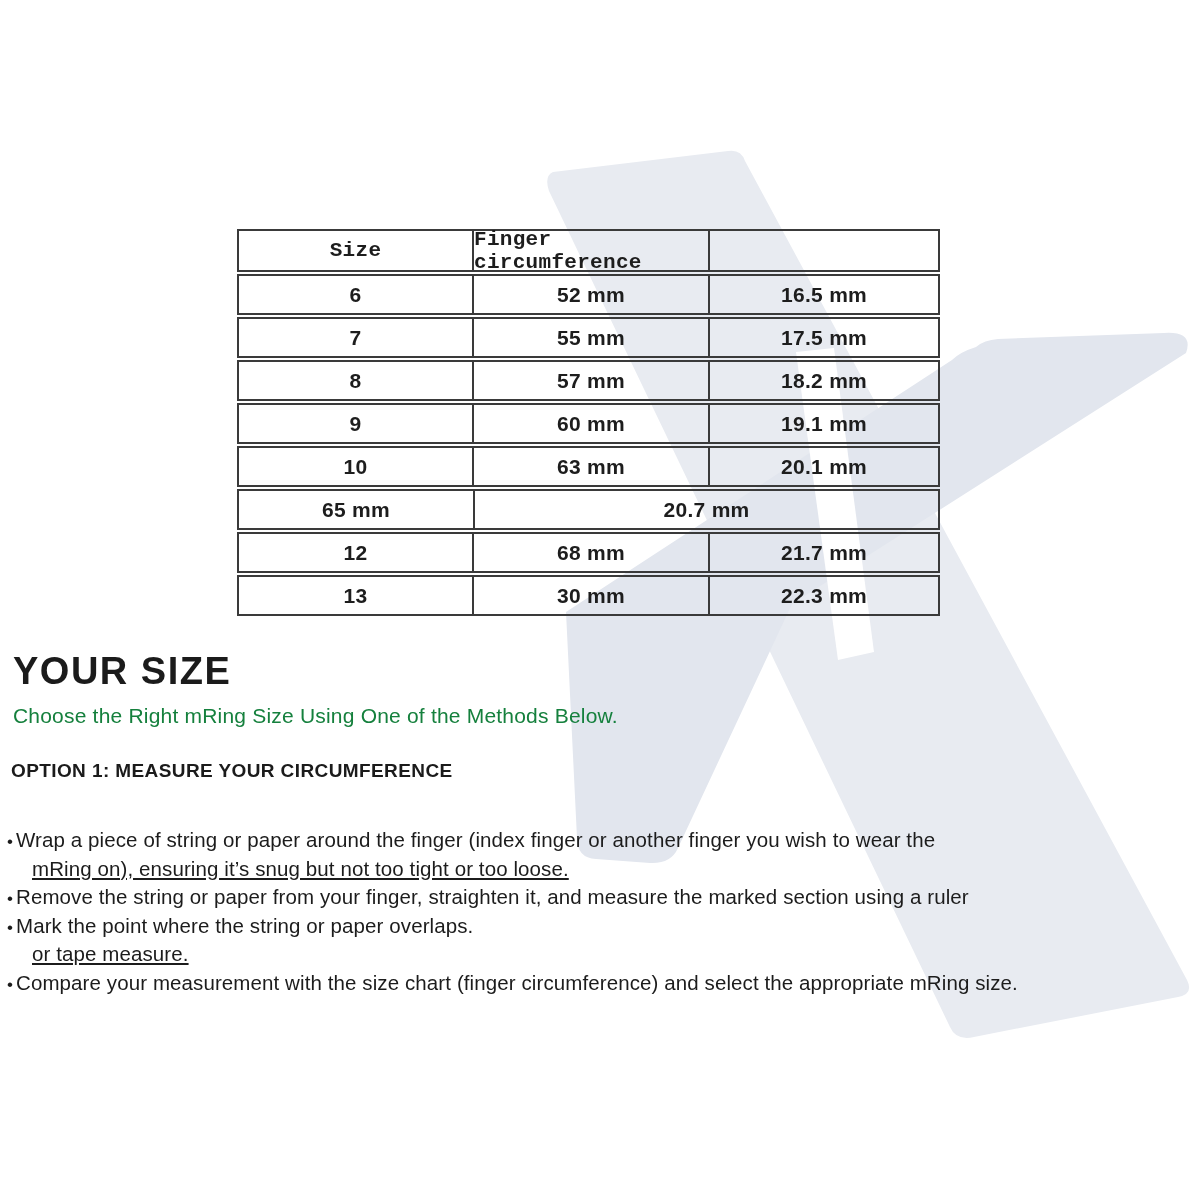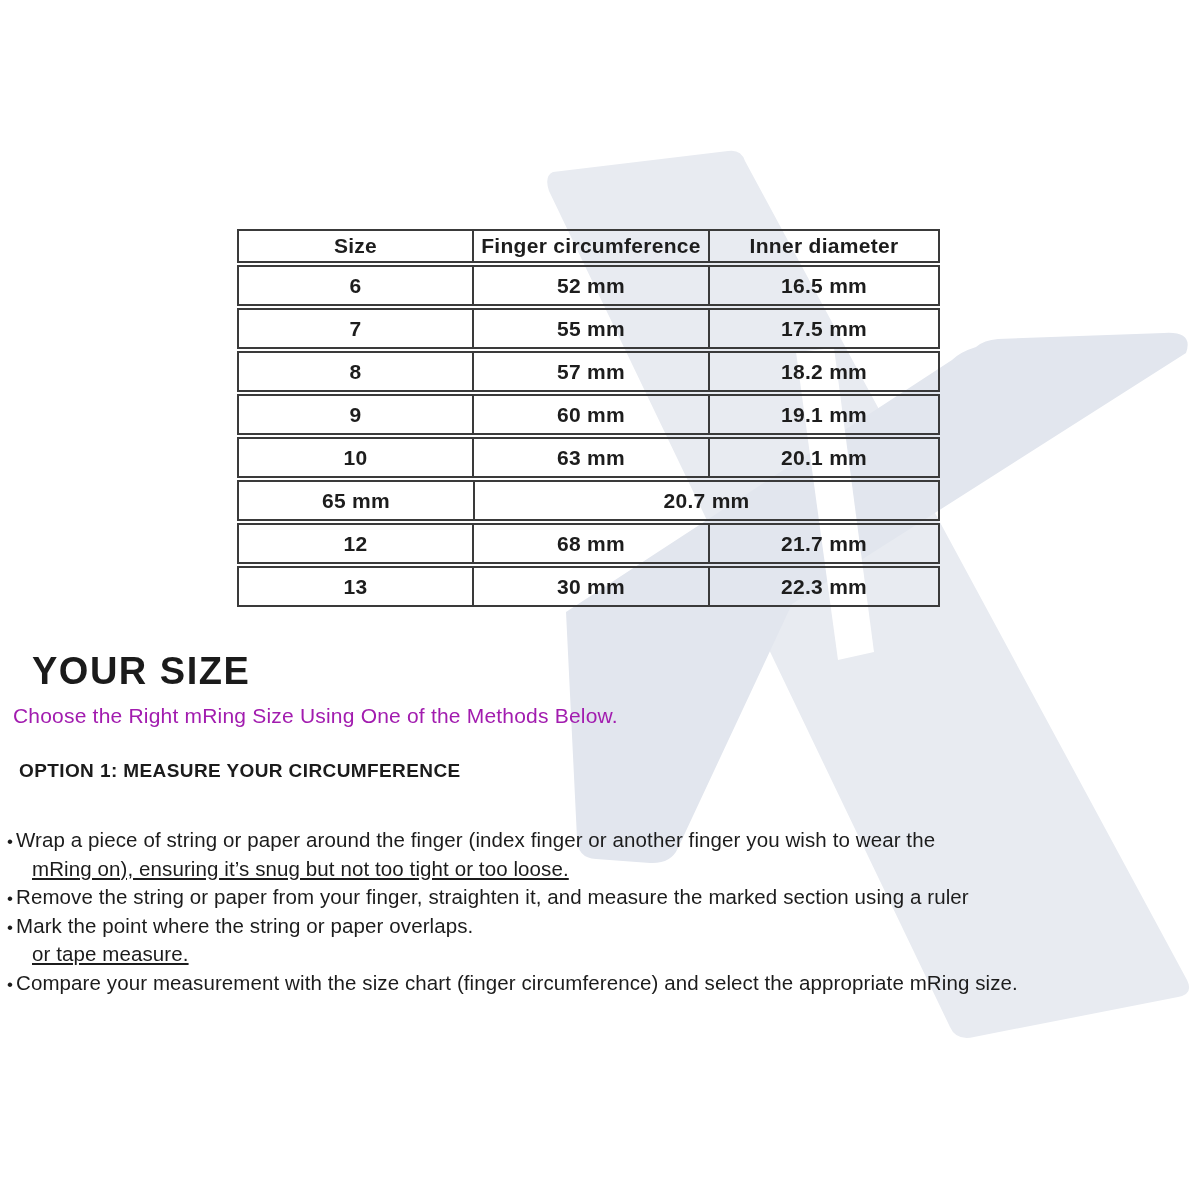--- a/index.html
+++ b/index.html
@@ -27,56 +27,54 @@
     width: 703px;
   }
   .trow {
     display: flex;
     box-sizing: border-box;
     height: 41px;
     border: 2px solid #3a3a3a;
     margin-bottom: 2px;
     background: transparent;
   }
-  .trow.thead { height: 34px; }
+  .trow.thead { height: 43px; font-family: Liberation Mono, monospace; }
   .tcell {
     display: flex;
     align-items: center;
     justify-content: center;
     font-size: 21px;
     font-weight: 700;
     letter-spacing: 0.3px;
     color: #1d1d1d;
     box-sizing: content-box;
   }
   .tcell.c0 { width: 233px; border-right: 2px solid #3a3a3a; }
-  .tcell.c1 { width: 234px; border-right: 2px solid #3a3a3a; text-align: center; }
+  .tcell.c1 { width: 234px; border-right: 2px solid #3a3a3a; }
   .tcell.c2 { flex: 1; }
 
   
   #your-size {
     position: absolute; left: 13px; top: 650px;
     font-size: 38px; font-weight: 700;
     letter-spacing: 1.5px; color: #1b1b1b;
     white-space: nowrap;
-    margin-left: 19px;
   }
   #choose-line {
     position: absolute; left: 13px; top: 704px;
     font-size: 21px; font-weight: 400;
-    letter-spacing: 0.2px; color: #a21caf;
+    letter-spacing: 0.2px; color: #15803d;
     white-space: nowrap;
   }
   #option-heading {
     position: absolute; left: 11px; top: 757px;
     font-size: 19px; font-weight: 700;
     letter-spacing: 0.4px; color: #1b1b1b;
     line-height: 27px;
     white-space: nowrap;
-    margin-left: 8px;
   }
   #steps {
     position: absolute; left: 7px; top: 820px;
     font-size: 20.5px; font-weight: 400;
     letter-spacing: 0.1px; color: #1c1c1c;
     line-height: 39px;
     white-space: nowrap;
     width: 1190px;
   }
   #steps .line { height: 28.5px; }
@@ -96,21 +94,20 @@
   <path d="M 976 347 Q 984 340 998 339 L 1164 333 Q 1194 331 1186 353
            L 792 604 L 678 848 Q 671 864 650 863 L 596 859 Q 577 858 577 838
            L 566 612 L 952 360 Q 960 352 976 347 Z" fill="#e2e6ee"></path>
   <path d="M 796 352 L 834 348 L 874 652 L 838 660 Z" fill="#ffffff"></path>
 </svg>
 
 <div id="size-table">
     <div class="trow thead">
       <div class="tcell c0">Size</div>
       <div class="tcell c1">Finger circumference</div>
-      <div class="tcell c2">Inner diameter</div>
     </div>
     <div class="trow">
       <div class="tcell c0">6</div>
       <div class="tcell c1">52 mm</div>
       <div class="tcell c2">16.5 mm</div>
     </div>
     <div class="trow">
       <div class="tcell c0">7</div>
       <div class="tcell c1">55 mm</div>
       <div class="tcell c2">17.5 mm</div>

